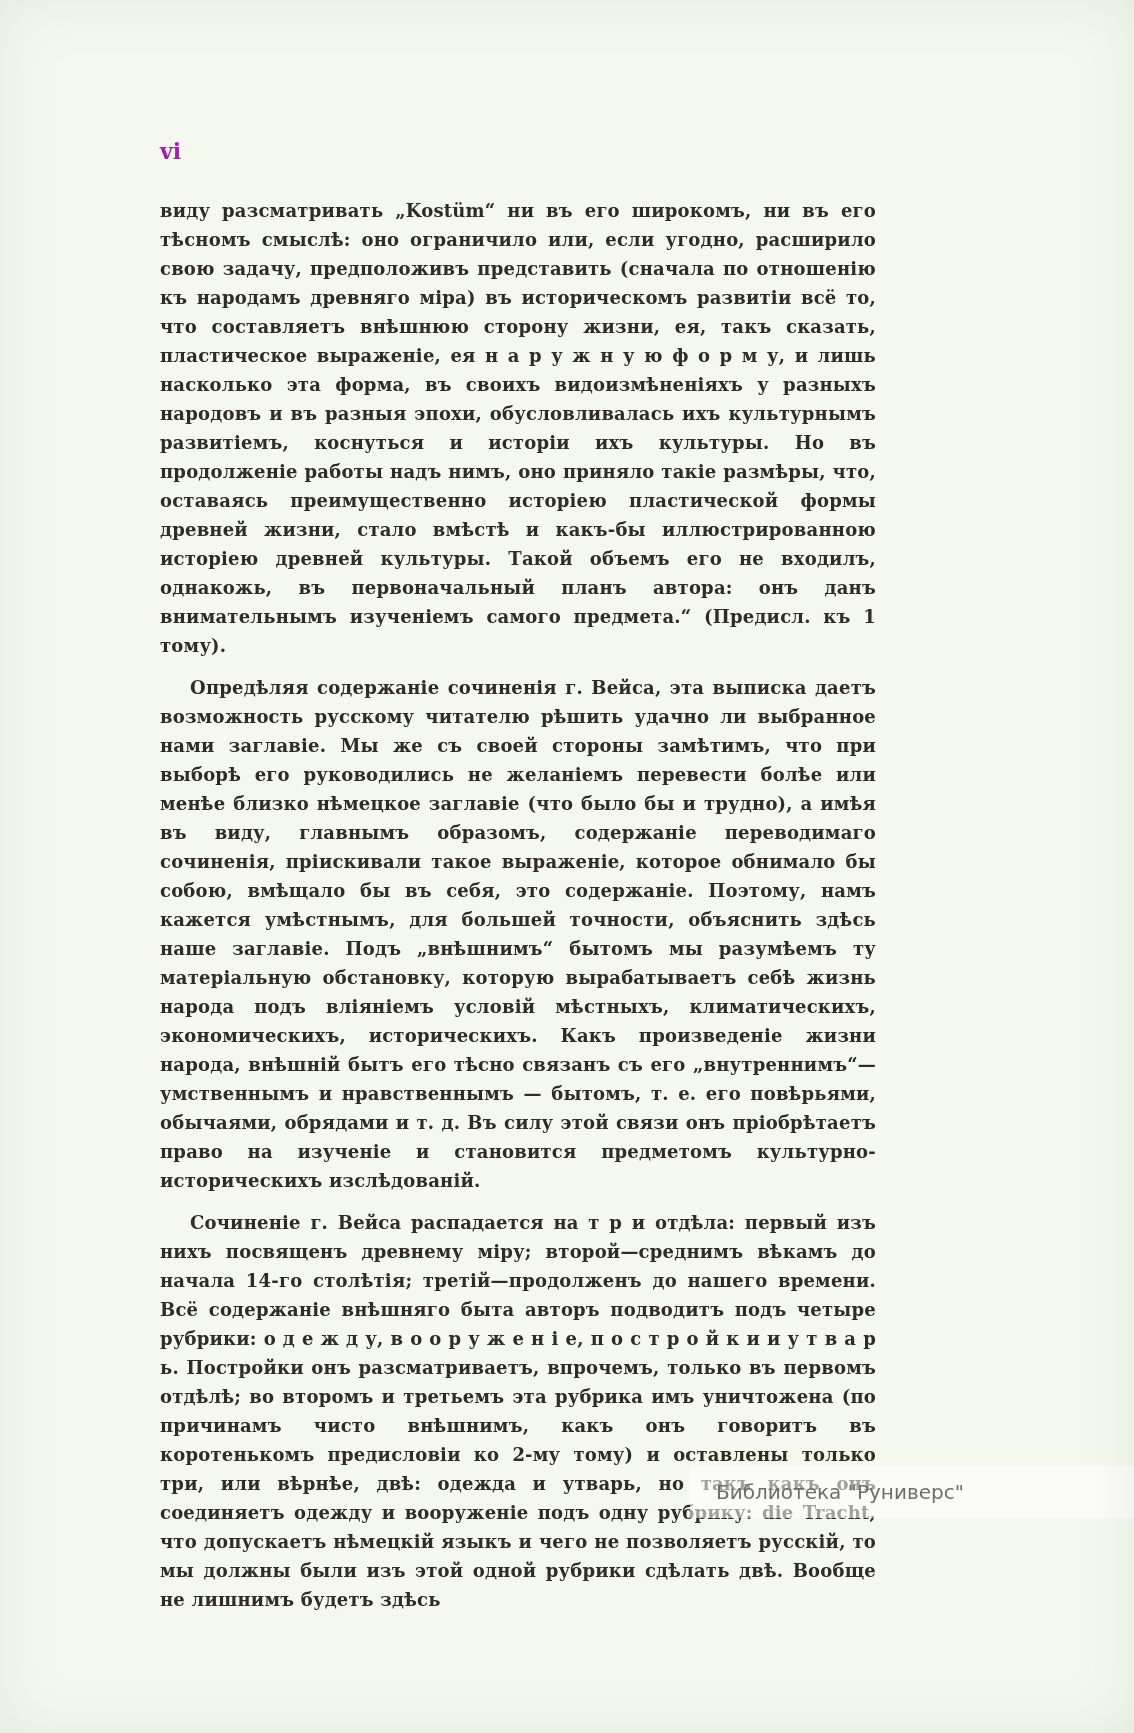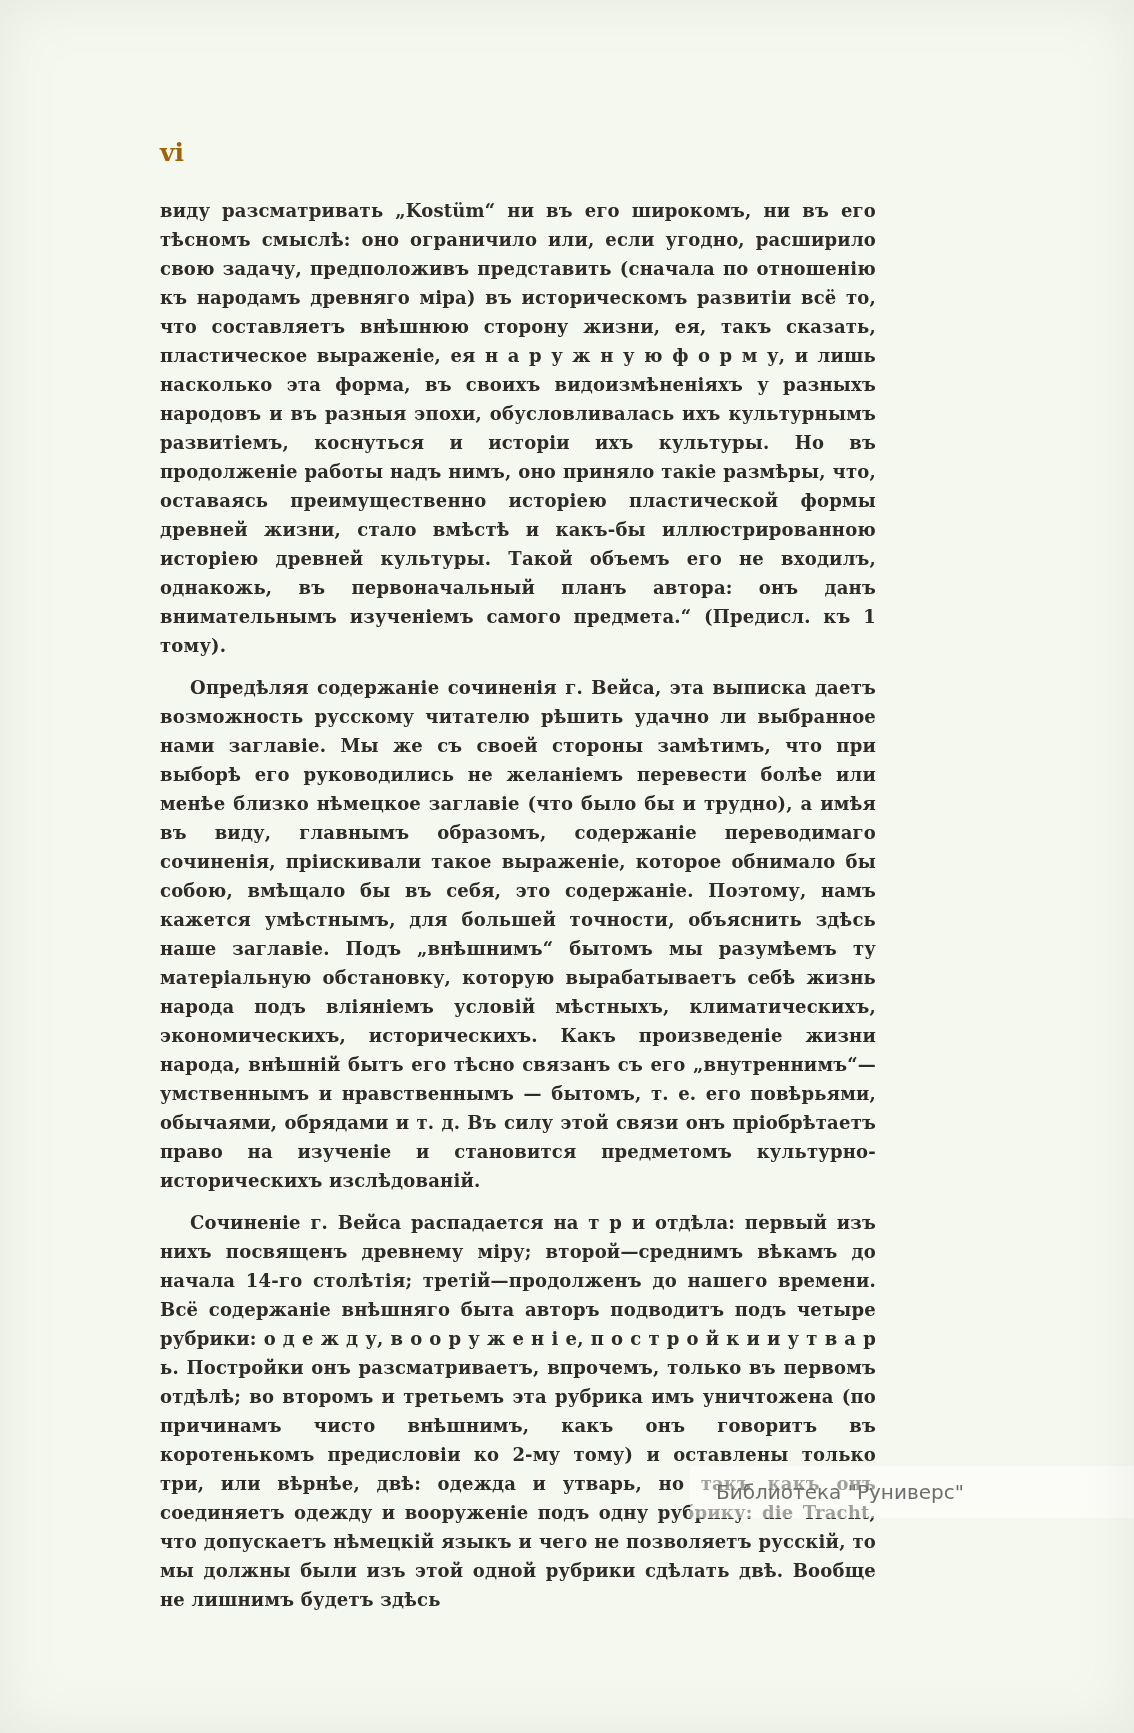--- a/index.html
+++ b/index.html
@@ -17,23 +17,23 @@
   
   .page::after{
     content:"";
     position:absolute;inset:0;
     pointer-events:none;
     box-shadow:inset 0 0 60px rgba(120,125,105,0.12);
   }
   .page-number{
     position:absolute;
     left:160px;top:138px;
-    font-size:25px;
+    font-size:22px;
     font-weight:bold;
-    color:#a16207;
+    color:#a21caf;
   }
   .text-block{
     position:absolute;
     left:160px;top:196px;
     width:720px;
     color:#2f2b26;
     font-size:18px;
     line-height:29px;
     font-weight:bold;
     letter-spacing:0.2px;

